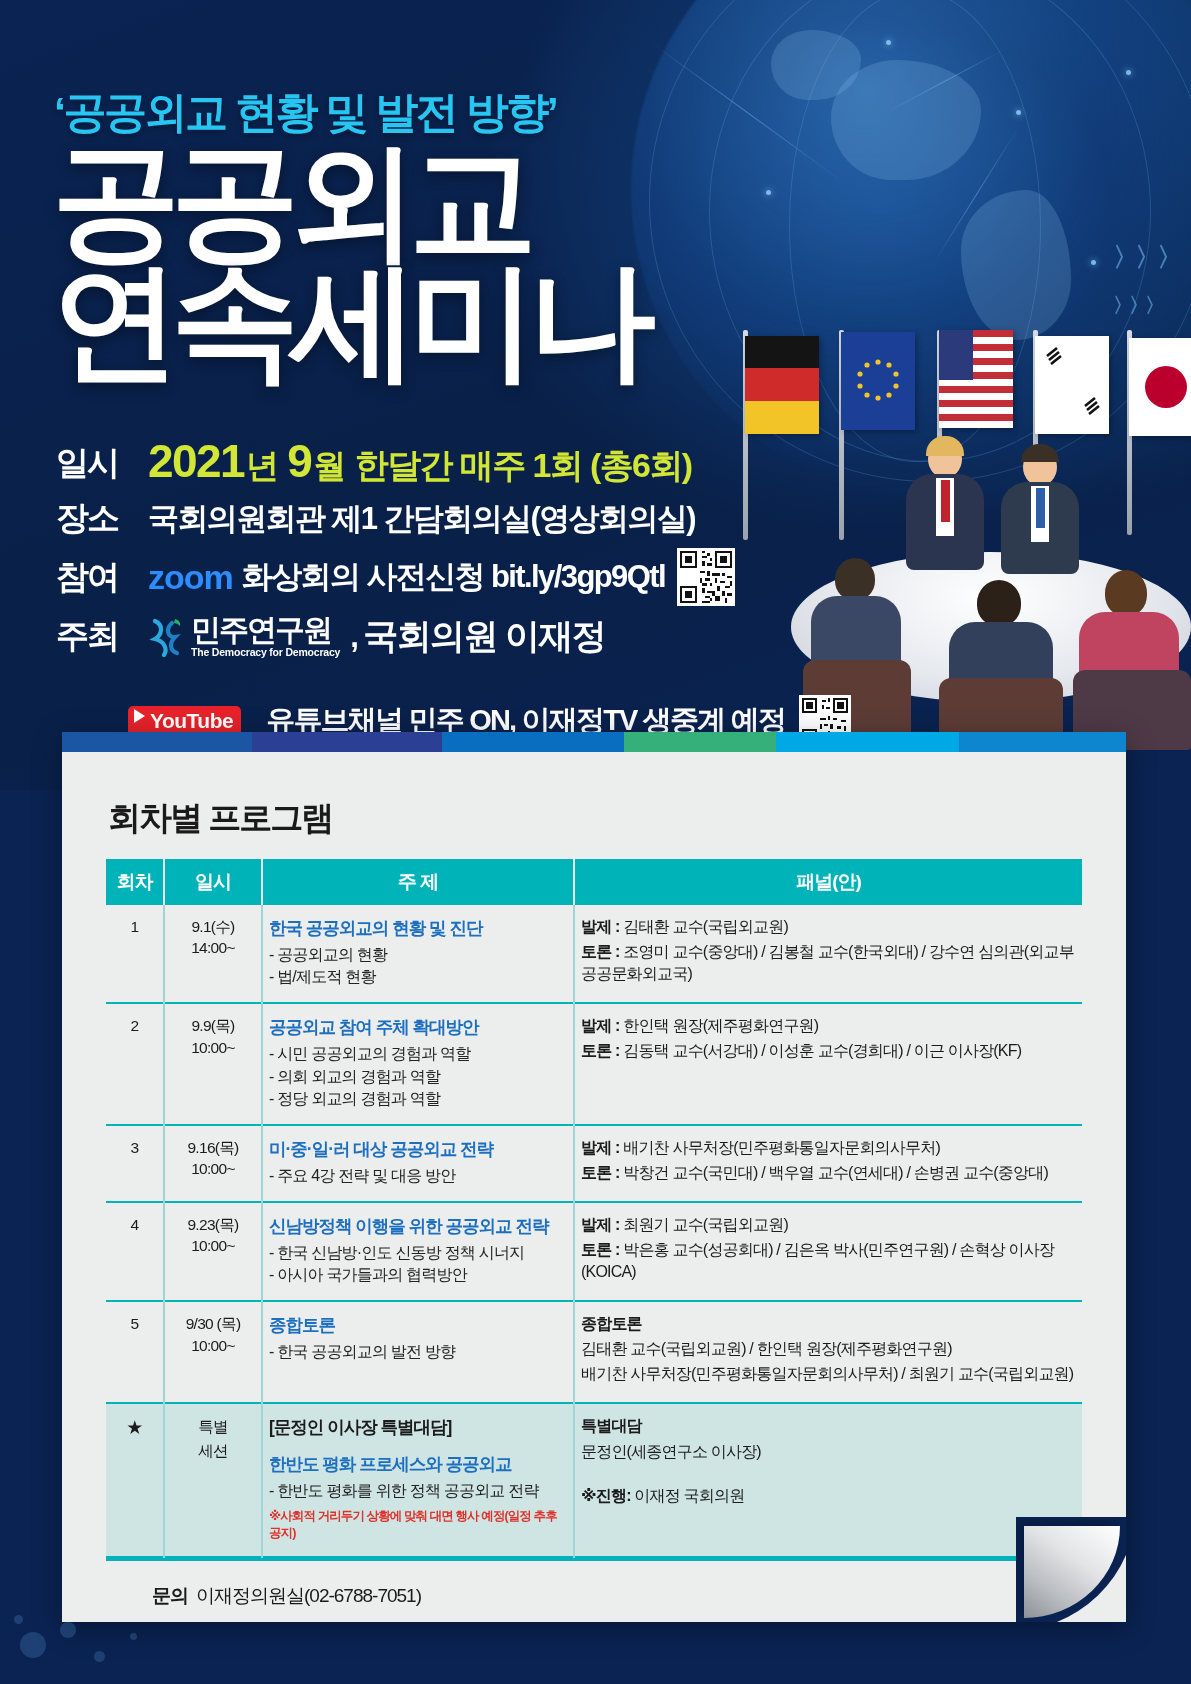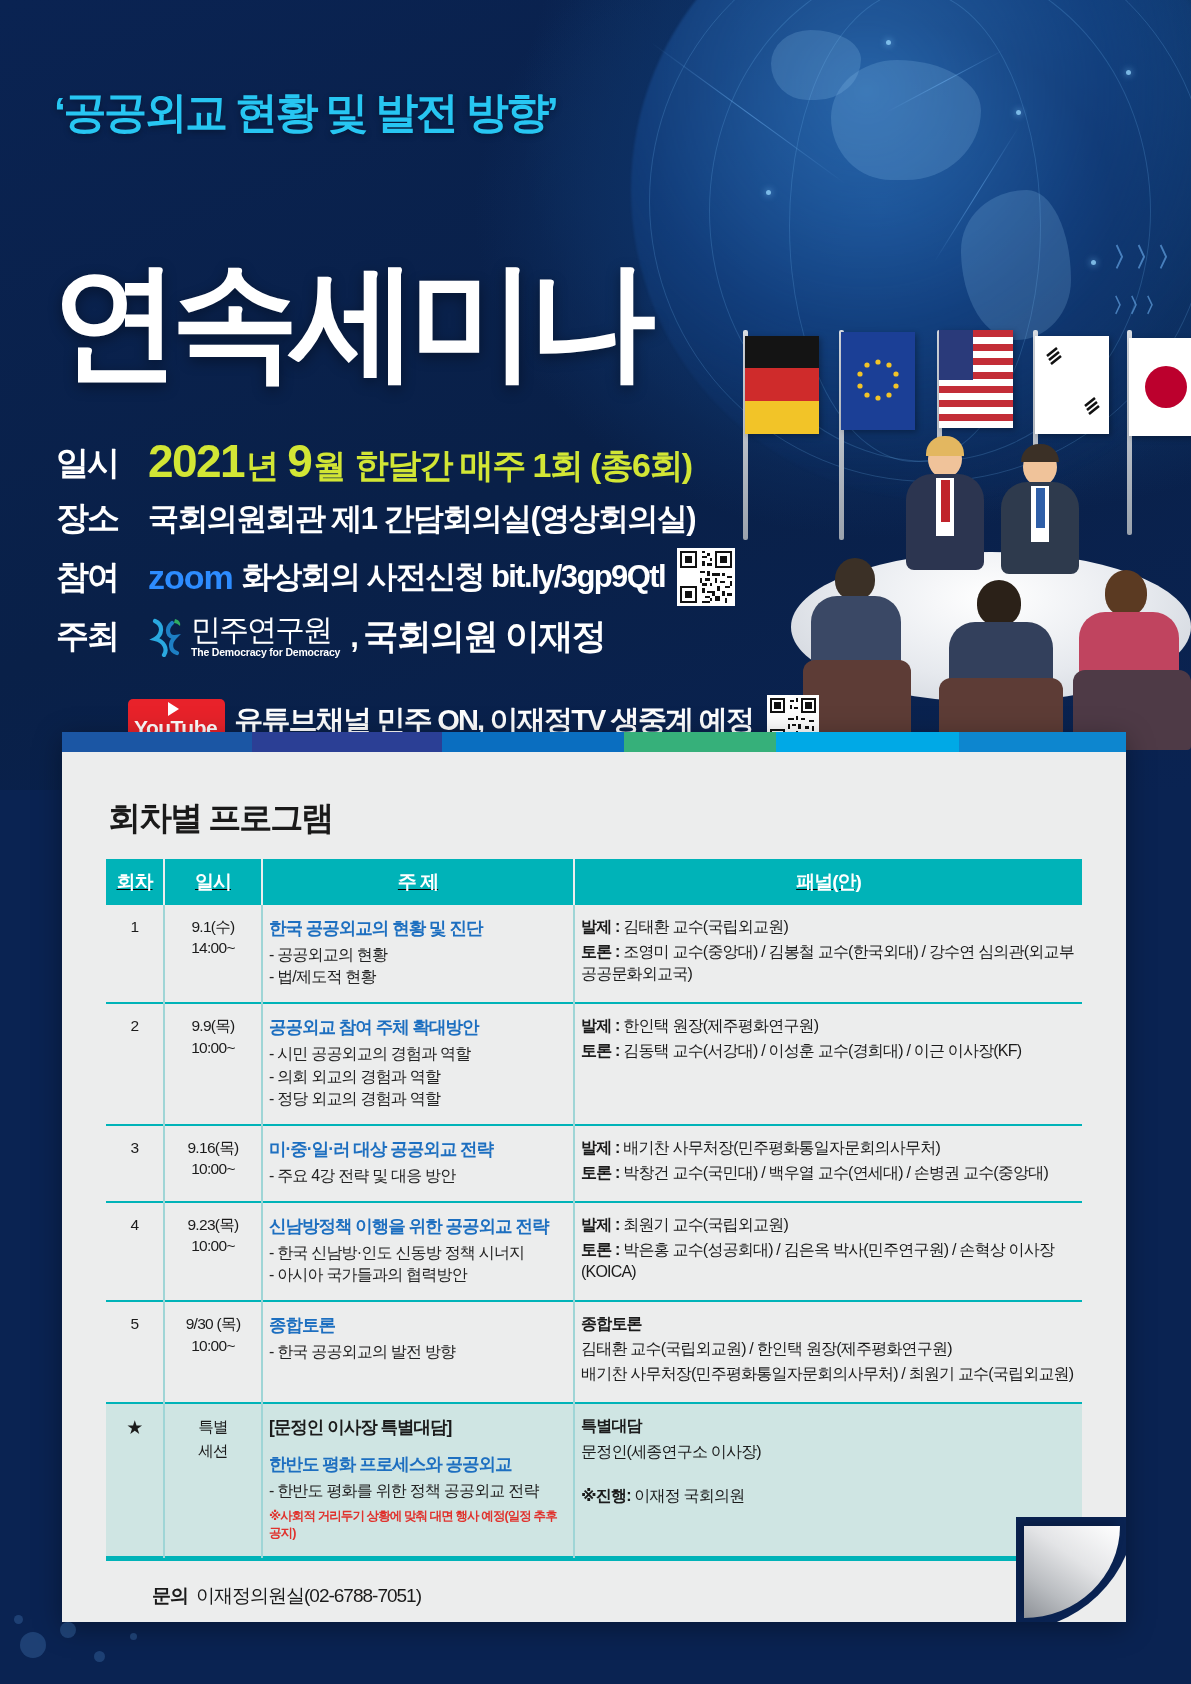--- a/index.html
+++ b/index.html
@@ -45,26 +45,26 @@
   .mid{font-size:33px;}
   #row-date .ival{display:flex;align-items:baseline;gap:2px;}
   .zoomlogo{color:#2d8cff;font-weight:900;font-size:34px;letter-spacing:-1px;margin-right:9px;}
   .qr{width:58px;height:58px;background:#fff;padding:3px;box-sizing:border-box;margin-left:12px;flex:0 0 58px;}
   .qr svg{display:block;}
 
   
   .dlogo{display:flex;align-items:center;margin-right:10px;}
   .dmark{width:38px;height:40px;margin-right:5px;position:relative;flex:0 0 38px;}
   .dtxt{display:flex;flex-direction:column;line-height:1;}
-  .dtxt .k{color:#fff;font-weight:400;font-size:30px;letter-spacing:-2px;}
+  .dtxt .k{color:#fff;font-weight:700;font-size:30px;letter-spacing:-2px;}
   .dtxt .e{color:#fff;font-weight:700;font-size:10.5px;letter-spacing:-.2px;margin-top:2px;}
 
   
   #yt{position:absolute;left:128px;top:695px;display:flex;align-items:center;white-space:nowrap;}
-  .ytbadge{display:inline-flex;align-items:center;background:#e8222a;border-radius:5px;padding:3px 8px 3px 6px;margin-right:9px;flex-direction:column;}
+  .ytbadge{display:inline-flex;align-items:flex-start;background:#e8222a;border-radius:5px;padding:3px 8px 3px 6px;margin-right:25px;}
   .ytplay{width:0;height:0;border-left:11px solid #fff;border-top:7px solid transparent;border-bottom:7px solid transparent;margin-right:5px;}
   .ytword{color:#fff;font-weight:900;font-size:21px;letter-spacing:-.5px;}
   #yt .ytlabel{color:#fff;font-weight:700;font-size:29px;letter-spacing:-1.8px;}
   #yt .qr{margin-left:14px;width:52px;height:52px;flex:0 0 52px;}
 
   
   #illus{position:absolute;right:0;top:330px;width:520px;height:420px;}
   .flagpole{position:absolute;width:5px;background:linear-gradient(180deg,#d9dde3,#9aa2ad);border-radius:2px;}
   .flag{position:absolute;width:74px;height:98px;box-shadow:2px 2px 6px rgba(0,0,0,.3);}
   .table{position:absolute;left:120px;top:222px;width:400px;height:150px;border-radius:50%;
@@ -81,21 +81,21 @@
   #bars div{height:100%;}
   #panelbody{padding:44px 44px 0 44px;box-sizing:border-box;}
   #ptitle{font-size:33px;font-weight:900;color:#1a1a1a;letter-spacing:-2px;margin:0 0 18px 2px;}
 
   
   table.prog{border-collapse:collapse;width:976px;table-layout:fixed;}
   table.prog thead th{background:#00b3b8;color:#fff;font-weight:800;font-size:19px;letter-spacing:-1px;
       padding:8px 4px;border-left:2px solid #eceded;border-right:2px solid #eceded;}
   table.prog thead th:first-child{border-left:none;}
   table.prog thead th:last-child{border-right:none;}
-  thead tr{border-top:2px solid #00b3b8;text-decoration:underline;}
+  thead tr{border-top:2px solid #00b3b8;}
   table.prog tbody td{border-top:2px solid #00b3b8;vertical-align:top;padding:11px 6px 14px 6px;
       font-size:15.5px;color:#1b1b1b;letter-spacing:-.7px;line-height:1.38;}
   td.c-no{text-align:center;font-size:18px;color:#222;padding-top:13px;}
   td.c-when{text-align:center;font-size:17px;color:#222;line-height:1.35;padding-top:13px;
       border-left:2px solid #9fd5d6;border-right:2px solid #9fd5d6;}
   td.c-topic{border-right:2px solid #9fd5d6;padding-left:14px;}
   td.c-panel{padding-left:14px;}
   .t-head{color:#1d6fc0;font-weight:800;font-size:17.5px;letter-spacing:-1px;margin-bottom:4px;}
   .t-sub{font-size:16px;color:#222;letter-spacing:-.8px;}
   .p-line{font-size:16px;color:#1b1b1b;letter-spacing:-.8px;margin-bottom:3px;}
@@ -136,20 +136,21 @@
   <div class="netdot" style="right:95px;top:260px;"></div>
   <div class="netdot" style="right:420px;top:190px;"></div>
   <div class="netdot" style="right:60px;top:70px;"></div>
   <div class="netline" style="right:170px;top:112px;width:135px;transform:rotate(-28deg);"></div>
   <div class="netline" style="right:97px;top:262px;width:160px;transform:rotate(-58deg);"></div>
   <div class="netline" style="right:300px;top:42px;width:240px;transform:rotate(36deg);"></div>
   <div class="chev" style="right:12px;top:240px;">〉〉〉</div>
   <div class="chev" style="right:30px;top:292px;font-size:20px;">〉〉〉</div>
 
   <div id="kicker">‘공공외교 현황 및 발전 방향’</div>
+  <div id="title1">공공외교</div>
   <div id="title2">연속세미나</div>
 
   <div id="illus">
     <div class="flagpole" style="left:72px;top:0;height:210px;"></div>
     <div class="flag" style="left:74px;top:6px;background:linear-gradient(180deg,#141414 33%,#cf2b2b 33%,#cf2b2b 66%,#f2c428 66%);"></div>
     <div class="flagpole" style="left:168px;top:0;height:210px;"></div>
     <div class="flag" style="left:170px;top:2px;background:#1b3f96;">
       <svg width="74" height="98" viewBox="0 0 74 98">
           <g fill="#f2c428">
         <circle cx="37" cy="30" r="2.6"></circle>

